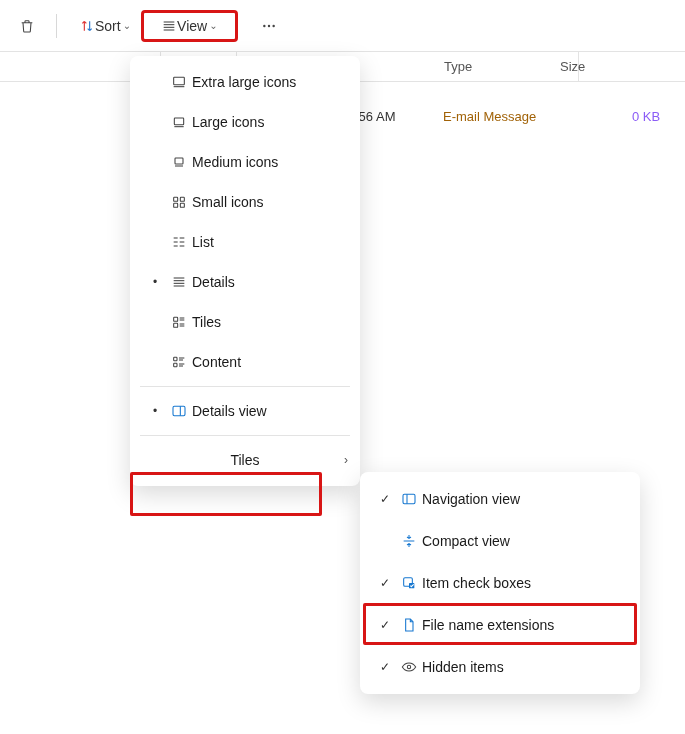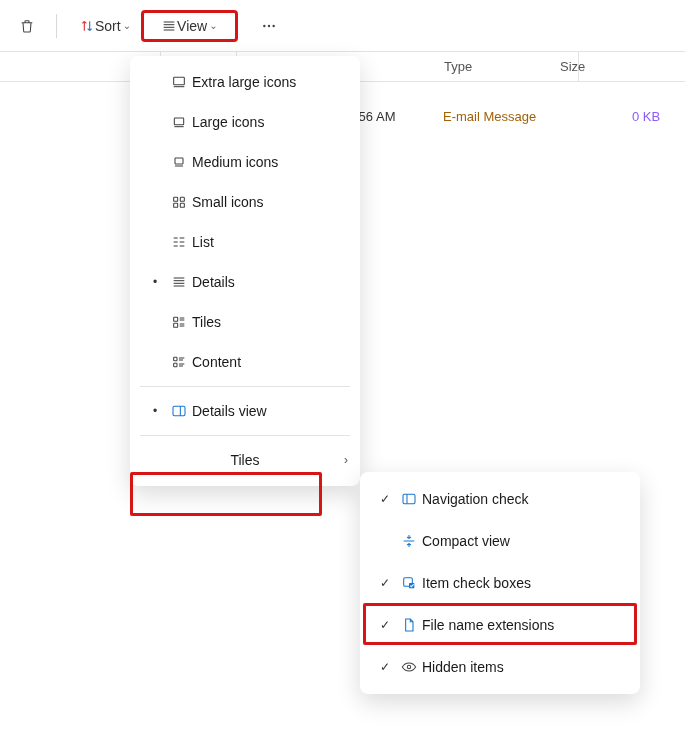--- a/index.html
+++ b/index.html
@@ -373,21 +373,21 @@
 <div class="menu menu-show">
 
   <div class="menu-item">
     <span class="mi-check">✓</span>
     <span class="mi-icon icon blue-icon">
       <svg viewBox="0 0 24 24" fill="none" stroke="currentColor" stroke-width="1.6">
           <rect x="3" y="5" width="18" height="14" rx="2"></rect>
           <line x1="9" y1="5" x2="9" y2="19"></line>
         </svg>
     </span>
-    <span class="mi-label">Navigation check</span>
+    <span class="mi-label">Navigation view</span>
   </div>
 
   <div class="menu-item">
     <span class="mi-check"></span>
     <span class="mi-icon icon blue-icon">
       <svg viewBox="0 0 24 24" fill="none" stroke="currentColor" stroke-width="1.6">
           <path d="M12 3v5M9 6l3 2 3-2M12 21v-5M9 18l3-2 3 2M4 12h16"></path>
         </svg>
     </span>
     <span class="mi-label">Compact view</span>

